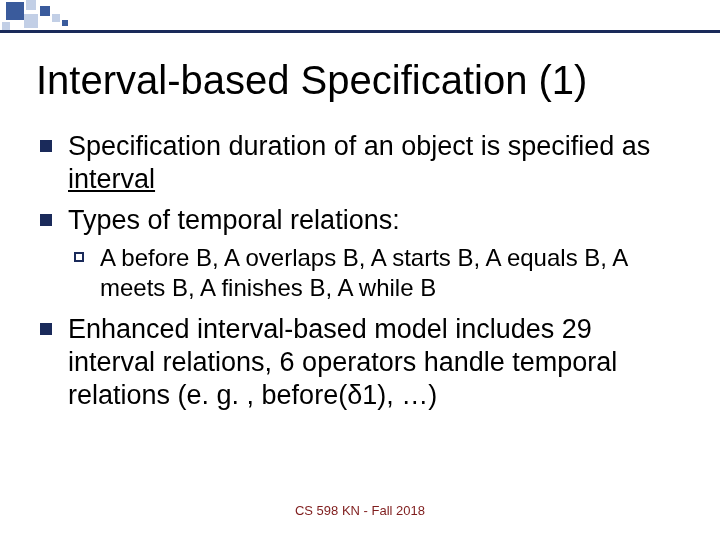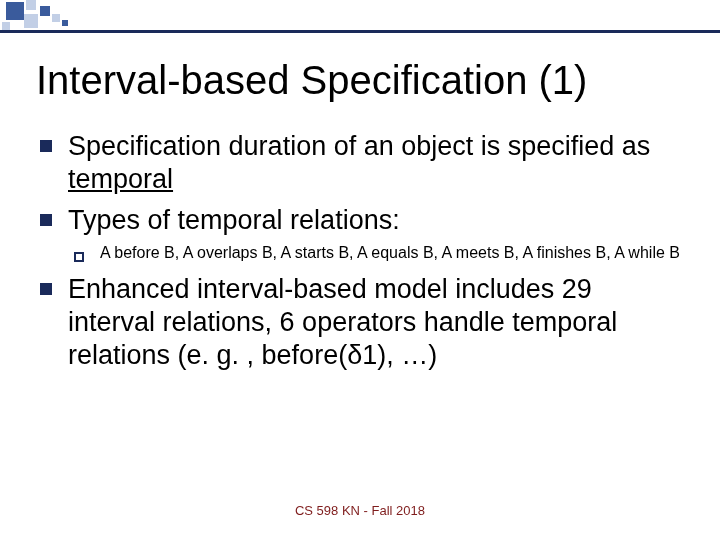--- a/index.html
+++ b/index.html
@@ -77,23 +77,22 @@
     background: #1a2a5a;
   }
   ul.level2 {
     list-style: none;
     margin: 6px 0 10px 0;
     padding: 0;
   }
   ul.level2 > li {
     position: relative;
     padding-left: 32px;
-    font-size: 16px;
+    font-size: 24px;
     line-height: 1.25;
-    text-align: center;
   }
   ul.level2 > li::before {
     content: "";
     position: absolute;
     left: 6px;
     top: 9px;
     width: 10px;
     height: 10px;
     border: 2px solid #1a2a5a;
     box-sizing: border-box;
@@ -127,21 +126,21 @@
     <div class="sq light" style="left:2px; top:22px; width:8px; height:8px;"></div>
   </div>
 
   <div class="rule"></div>
 
   <div class="title">Interval-based Specification (1)</div>
 
   <div class="body">
     <ul class="level1">
       <li>
-        <span>Specification duration of an object is specified as </span><span class="underline">temporal</span>
+        <span>Specification duration of an object is specified as </span><span class="underline">interval</span>
       </li>
       <li>
         <span>Types of temporal relations:</span>
         <ul class="level2">
           <li>A before B, A overlaps B, A starts B, A equals B, A meets B, A finishes B, A while B</li>
         </ul>
       </li>
       <li>Enhanced interval-based model includes 29 interval relations, 6 operators handle temporal relations (e. g. , before(δ1), …)</li>
     </ul>
   </div>

